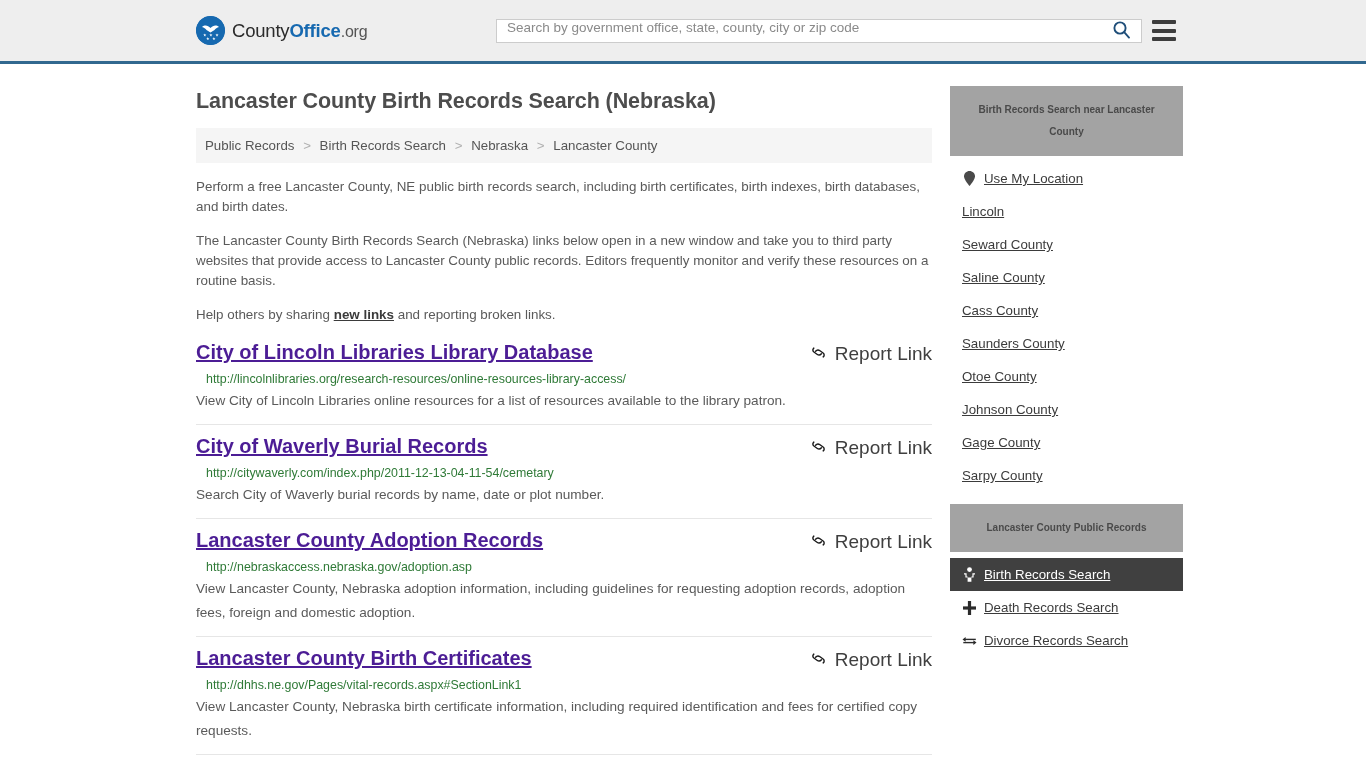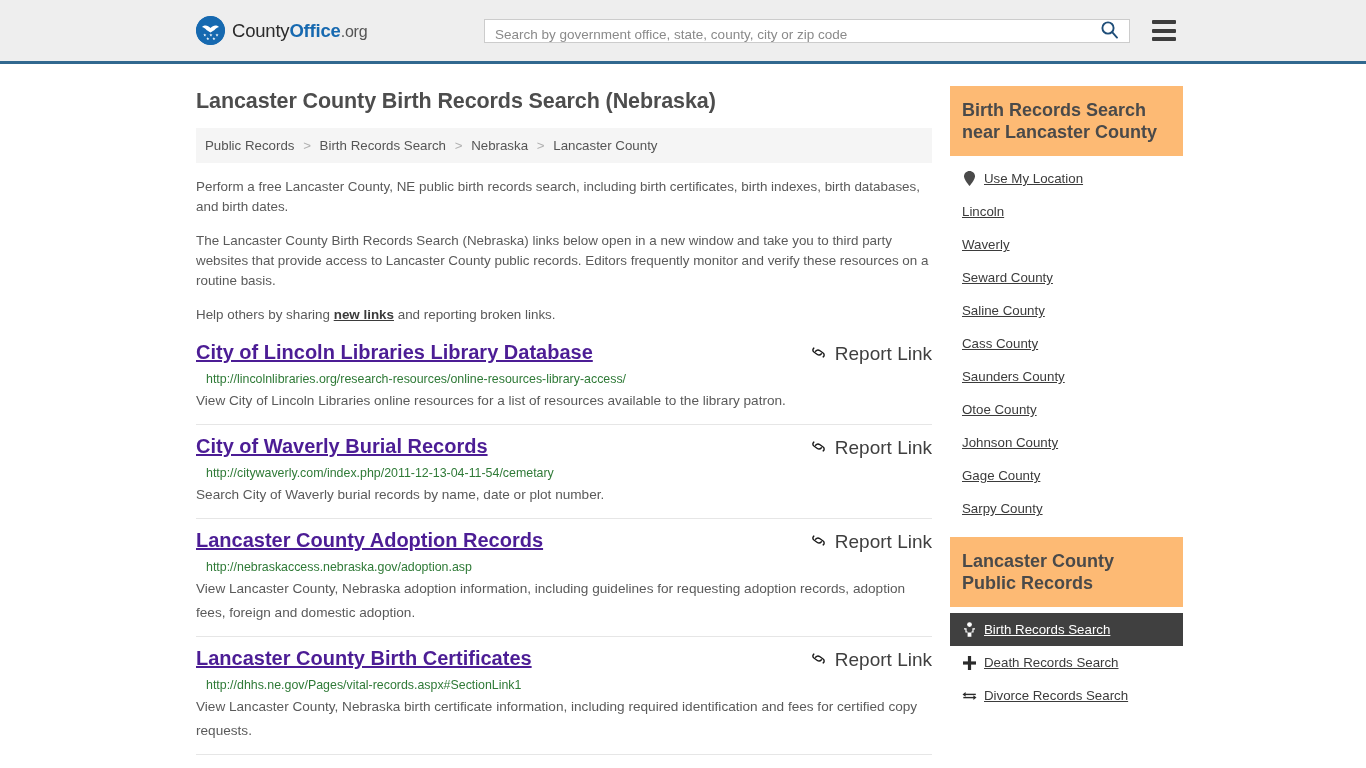--- a/index.html
+++ b/index.html
@@ -48,25 +48,25 @@
     font-size: 18.5px;
     letter-spacing: -0.2px;
     color: #2b2b2b;
     white-space: nowrap;
   }
   .brand-text .b-bold { color: #1669b0; font-weight: bold; }
   .brand-text .b-org { color: #555; font-size: 16px; }
 
   .search-wrap {
     position: absolute;
-    left: 484px;
+    left: 496px;
     width: 646px;
     height: 24px;
     display: flex;
-    align-items: flex-end;
+    align-items: flex-start;
     background: #ffffff;
     border: 1px solid #cccccc;
   }
   .search-input {
     flex: 1 1 auto;
     border: 0;
     outline: none;
     padding: 0 10px;
     font-size: 13.5px;
     font-family: "Liberation Sans", sans-serif;
@@ -194,26 +194,27 @@
   .link-desc {
     font-size: 13.6px;
     color: #5a5a5a;
     line-height: 24px;
     margin-top: 2px;
   }
 
   
   .side-box { margin-bottom: 12px; }
   .side-head {
-    background: #fdba74;
+    background: #a3a3a3;
     padding: 13px 12px;
-    font-size: 18px;
+    font-size: 10px;
     font-weight: bold;
     color: #4a4a4a;
     line-height: 22px;
+    text-align: center;
   }
   .side-links { padding: 6px 0 0 0; }
   .side-link {
     display: flex;
     align-items: center;
     gap: 7px;
     padding: 9px 12px;
     font-size: 13.3px;
     color: #3b3b3b;
     cursor: pointer;
@@ -393,23 +394,20 @@
                 <path d="M5.5 0 C2.5 0 0 2.4 0 5.3 C0 9 5.5 15 5.5 15 C5.5 15 11 9 11 5.3 C11 2.4 8.5 0 5.5 0 Z" fill="#4a4a4a"></path>
               </svg>
             </span>
             <span class="lbl">Use My Location</span>
           </div>
 
           <div class="side-link">
             <span class="lbl">Lincoln</span>
           </div>
           <div class="side-link">
-            <span class="lbl">Waverly</span>
-          </div>
-          <div class="side-link">
             <span class="lbl">Seward County</span>
           </div>
           <div class="side-link">
             <span class="lbl">Saline County</span>
           </div>
           <div class="side-link">
             <span class="lbl">Cass County</span>
           </div>
           <div class="side-link">
             <span class="lbl">Saunders County</span>

